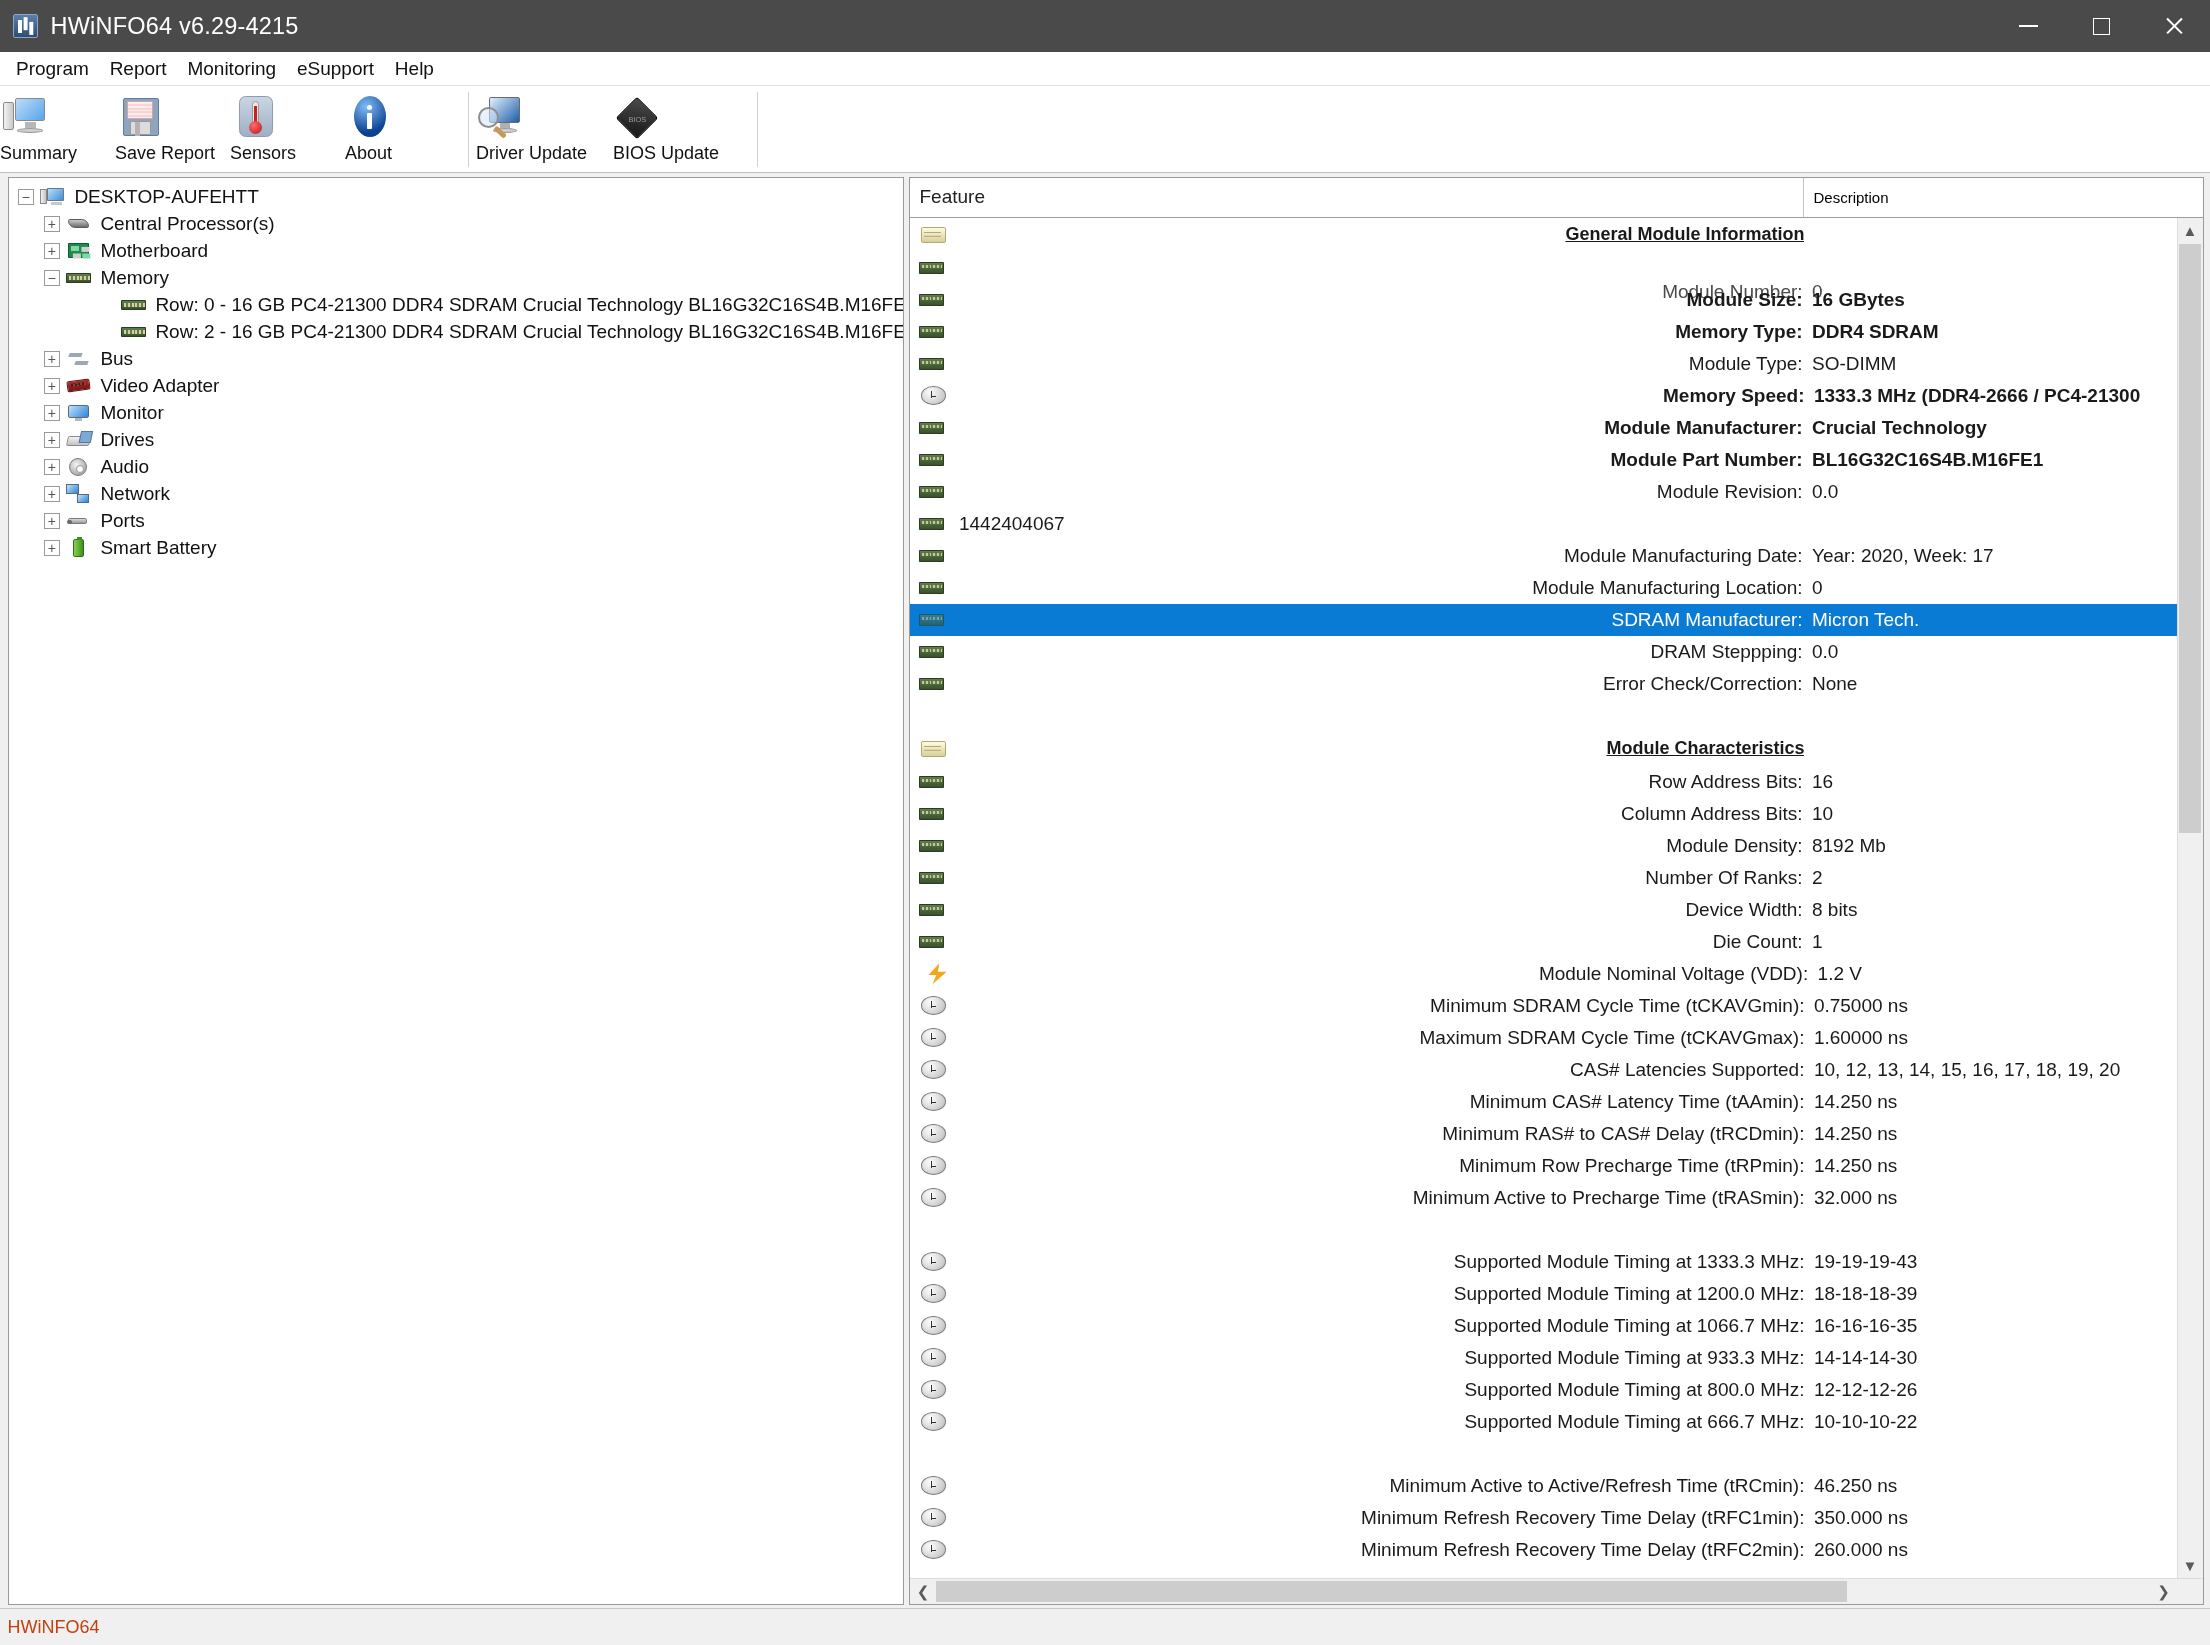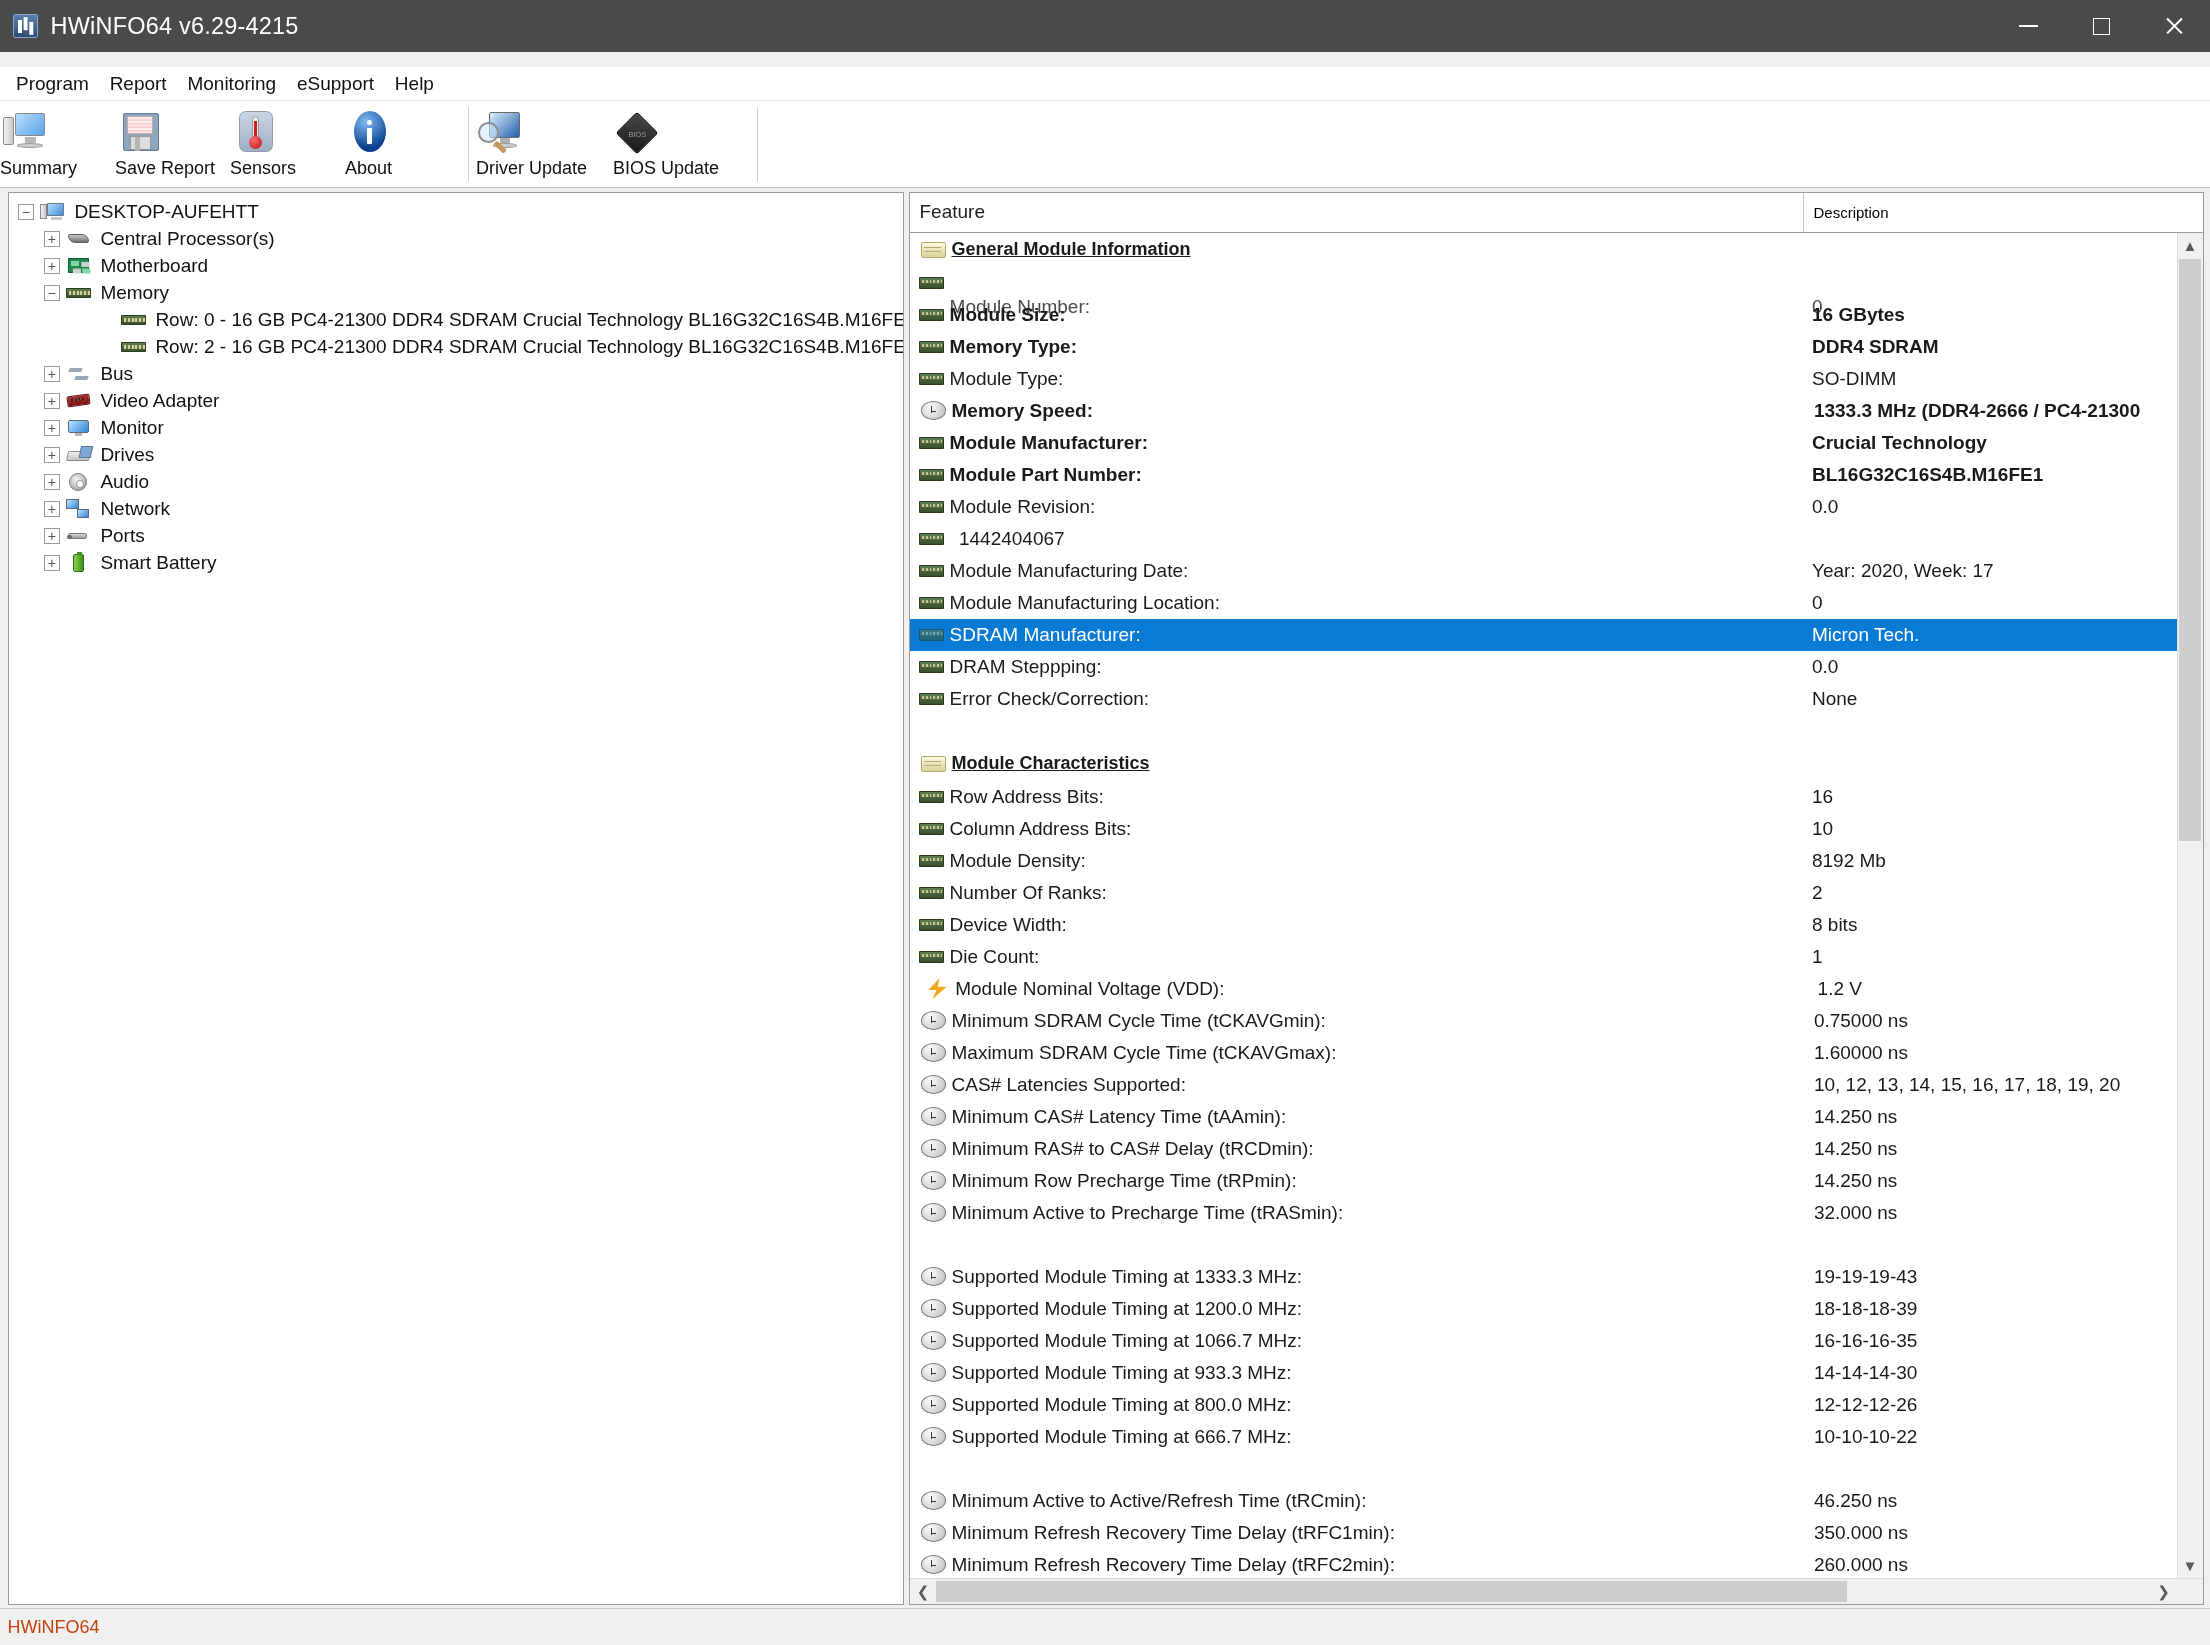--- a/index.html
+++ b/index.html
@@ -34,21 +34,21 @@
   .wb-close { width: 21px; height: 21px; position: relative; }
   .wb-close::before, .wb-close::after {
     content:""; position:absolute; left:0; top:9.4px; width:21px; height:1.9px; background:#fff;
   }
   .wb-close::before { transform: rotate(45deg); }
   .wb-close::after  { transform: rotate(-45deg); }
 
   
   .menubar {
     height: 34px; background: #ffffff; display: flex; align-items: center;
-    padding-left: 5.6px; flex: 0 0 34px; border-bottom: 0.9px solid #e2e2e2; margin-top: 15px;
+    padding-left: 5.6px; flex: 0 0 34px; border-bottom: 0.9px solid #e2e2e2;
   }
   .menu-item { font-size: 19px; color: #111; padding: 3.8px 10.4px; cursor: default; }
 
   
   .toolbar {
     height: 87px; background: #ffffff; display: flex; align-items: flex-start;
     flex: 0 0 87px; border-bottom: 0.9px solid #bfbfbf; padding-top: 3.8px;
   }
   .tb-btn {
     width: 115px; height: 81px; display: flex; flex-direction: column;
@@ -239,21 +239,21 @@
   .gh-desc { flex: 1 1 auto; border-left: 0.9px solid #c4c4c4; height: 100%; display:flex; align-items:center; padding-left: 9.4px; }
 
   .grid-body { flex: 1 1 auto; display: flex; overflow: hidden; position: relative; min-height: 0; }
   .rows { flex: 1 1 auto; overflow: hidden; position: relative; }
 
   .row { height: 32px; display: flex; align-items: center; white-space: nowrap; }
   .row.sel { background: #0a7bd4; }
   .row.sel .r-feat, .row.sel .r-desc { color: #ffffff; }
   .row.spacer { height: 32px; }
   .r-ico { width: 24.5px; height: 17px; margin: 0 5.6px 0 9.4px; position: relative; flex: 0 0 24.5px; }
-  .r-feat { width: 853px; flex: 0 0 853px; font-size: 19px; color: #1a1a1a; overflow:hidden; }
+  .r-feat { width: 853px; flex: 0 0 853px; font-size: 19px; color: #1a1a1a; overflow:hidden;text-align:right; }
   .r-desc { flex: 1 1 auto; font-size: 19px; color: #1a1a1a; padding-left: 9.4px; overflow: hidden; }
   .row.bold .r-feat, .row.bold .r-desc { font-weight: bold; }
   .row.dim .r-feat, .row.dim .r-desc { color: #4a4a4a; margin-top: 48px; }
   .row.section { height: 34px; }
   .row.section .r-feat { font-weight: bold; font-size: 18px; text-decoration: underline; }
 
   
   .ri-ram { background: linear-gradient(#5f7d4e,#39502d); border:0.9px solid #2a3d20;
     height: 12.2px; margin-top: 0; border-radius:0.9px; }
   .ri-ram::after { content:""; position:absolute; left:1.9px; top:1.9px; width:20px; height:3.8px;

